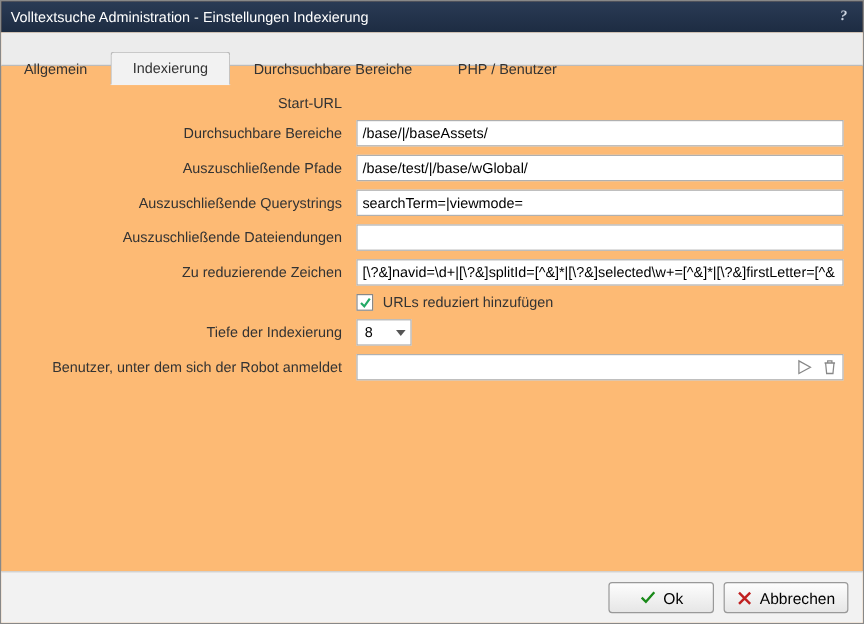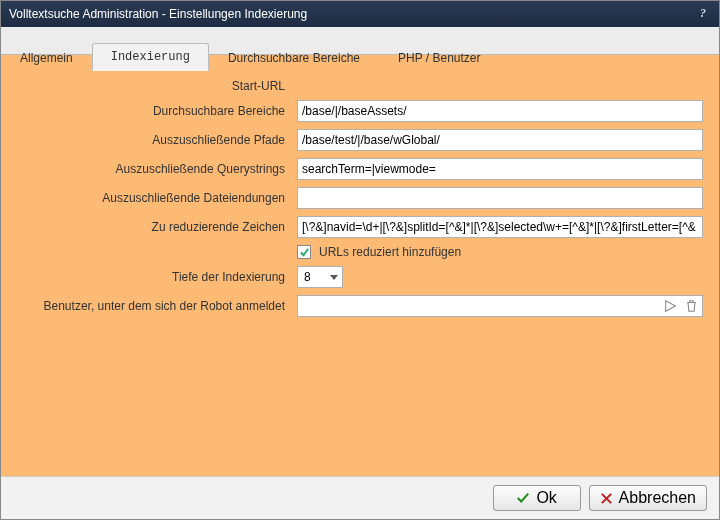--- a/index.html
+++ b/index.html
@@ -3,34 +3,34 @@
 <meta charset="utf-8">
 <style>
   * { box-sizing: border-box; margin: 0; padding: 0; }
   body { font-family: Arial, Helvetica, sans-serif; font-size: 12px; background: #fff; }
   .window { width: 720px; height: 520px; background: #fdba74; border: 1px solid #888; position: relative; display: flex; flex-direction: column; }
   .titlebar { background: linear-gradient(#2a3b55, #1d2c42); color: #fff; height: 26px; display: flex; align-items: center; padding: 0 8px; font-size: 12px; }
   .titlebar .title-text { flex: 1; }
   .titlebar .help { width: 16px; height: 16px; border-radius: 50%; text-align: center; line-height: 15px; font-style: italic; font-weight: bold; font-family: Georgia, serif; color: #cfd6e2; cursor: pointer; }
   .tabs { display: flex; background: #ececec; border-bottom: 1px solid #bbb; height: 28px; align-items: flex-end; }
   .tab { padding: 6px 18px 6px 18px; font-size: 12px; color: #333; cursor: pointer; border: 1px solid transparent; border-bottom: none; position: relative; top: 17px; }
-  .tab.active { background: #f2f2f2; border: 1px solid #bbb; border-bottom: 1px solid #f2f2f2; border-top-left-radius: 3px; border-top-right-radius: 3px; font-family: Liberation Mono, monospace; }
+  .tab.active { background: #f2f2f2; border: 1px solid #bbb; border-bottom: 1px solid #f2f2f2; border-top-left-radius: 3px; border-top-right-radius: 3px; }
   .content { flex: 1; padding: 24px 16px 8px 16px; overflow: auto; }
   .form-row { display: flex; align-items: center; margin-bottom: 7px; }
   .form-label { width: 280px; text-align: right; padding-right: 12px; color: #333; font-size: 12px; }
   .form-field { flex: 1; display: flex; align-items: center; gap: 4px; }
   input[type=text].txt { width: 100%; height: 22px; border: 1px solid #b0b0b0; padding: 2px 4px; font-size: 12px; background: #fff; }
   .checkbox-wrap { display: flex; align-items: center; gap: 8px; font-size: 12px; color: #333; }
   .chk { width: 14px; height: 14px; border: 1px solid #888; background: #fff; display: inline-flex; align-items: center; justify-content: center; cursor: pointer; }
   .chk svg { width: 11px; height: 11px; }
   .select { display: inline-flex; align-items: center; border: 1px solid #b0b0b0; background: #fff; height: 22px; padding: 0 4px 0 6px; cursor: pointer; gap: 6px; min-width: 46px; justify-content: space-between; }
   .select .arrow { width: 0; height: 0; border-left: 4px solid transparent; border-right: 4px solid transparent; border-top: 5px solid #555; }
   .icon-btn { width: 18px; height: 18px; display: inline-flex; align-items: center; justify-content: center; cursor: pointer; color: #777; }
   .footer { border-top: 1px solid #ccc; padding: 8px 12px; display: flex; justify-content: flex-end; gap: 8px; background: #f2f2f2; }
-  .btn { min-width: 88px; height: 26px; border: 1px solid #999; background: linear-gradient(#fdfdfd, #e6e6e6); border-radius: 3px; display: inline-flex; align-items: center; justify-content: center; gap: 6px; font-size: 16px; cursor: pointer; padding: 0 10px; }
+  .btn { min-width: 88px; height: 26px; border: 1px solid #999; background: linear-gradient(#fdfdfd, #e6e6e6); border-radius: 3px; display: inline-flex; align-items: center; justify-content: center; gap: 6px; font-size: 13px; cursor: pointer; padding: 0 10px; }
   .user-input { flex: 1; position: relative; }
   .user-input .txt { padding-right: 44px; }
   .user-input .trailing { position: absolute; right: 3px; top: 2px; display: flex; gap: 2px; }
 </style>
 </head>
 <body>
 
 <div class="window">
 
   <div class="titlebar">

